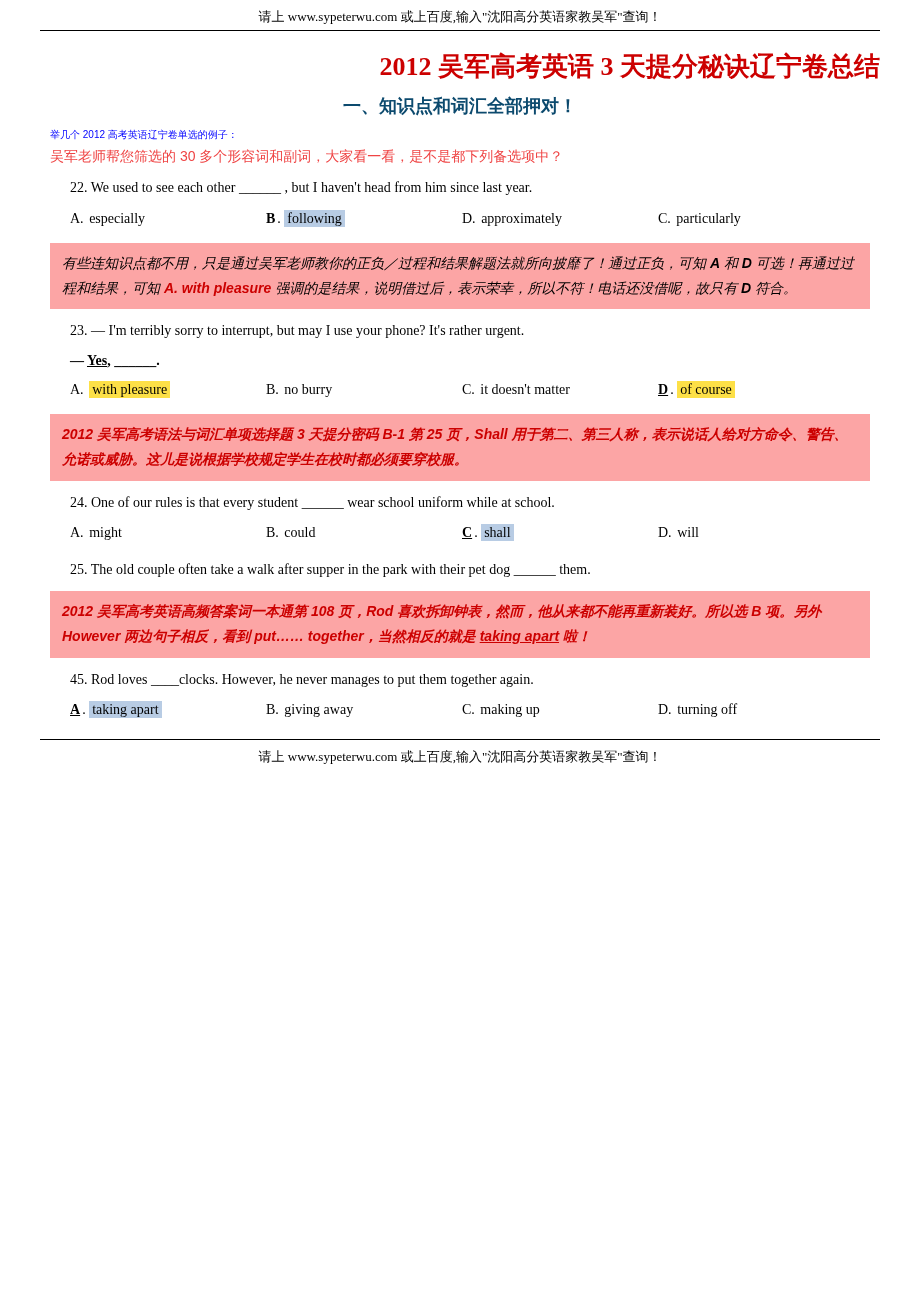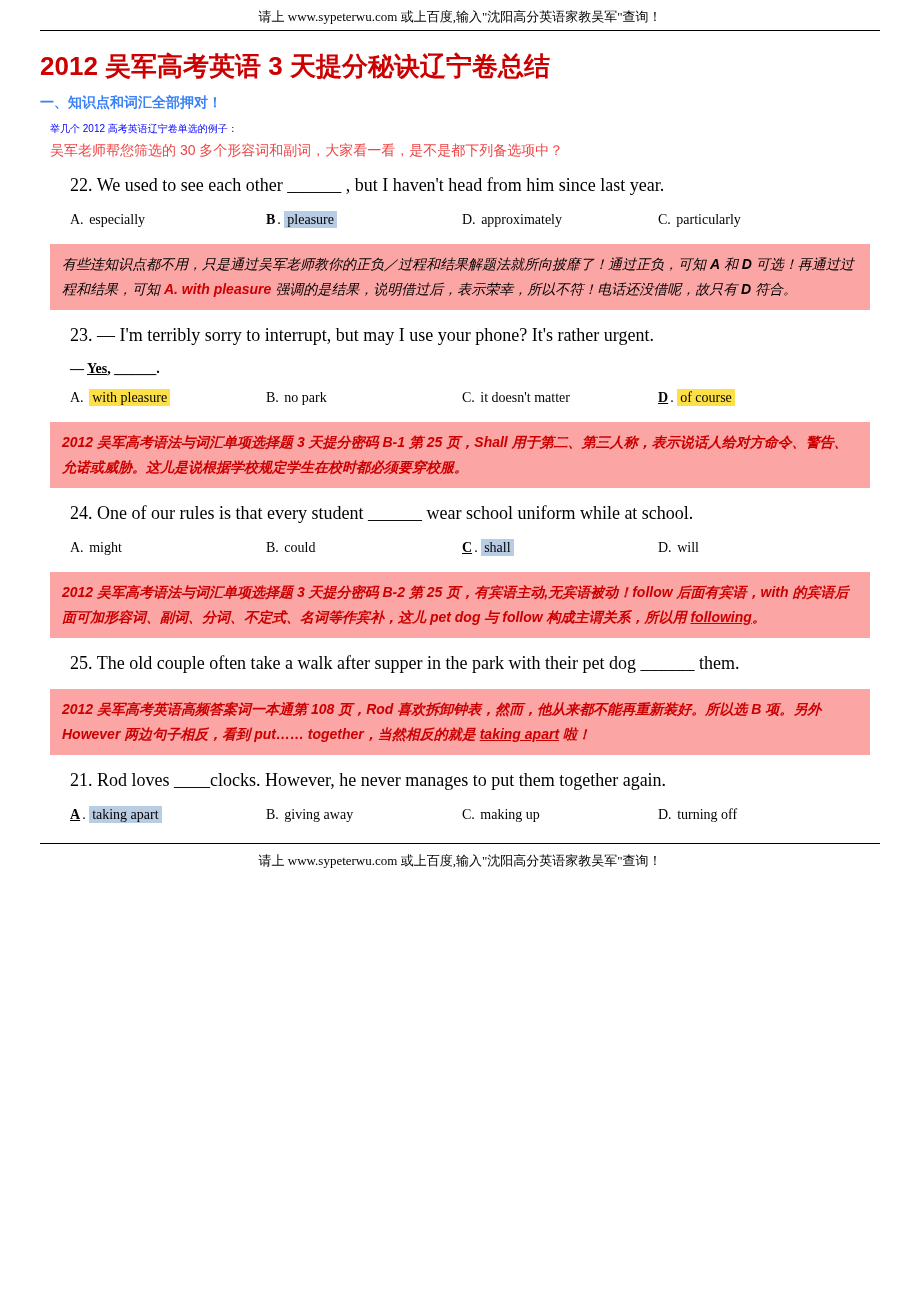--- a/index.html
+++ b/index.html
@@ -15,53 +15,53 @@
     .top-bar {
       text-align: center;
       font-size: 13px;
       color: #000;
       padding: 8px 0 4px 0;
       border-bottom: 1px solid #000;
       margin: 0 40px;
     }
     .top-bar a, .top-bar span { }
     .page-title {
-      text-align: left;
+      text-align: right;
       font-size: 26px;
       font-weight: bold;
       color: #c00;
       margin: 18px 40px 10px 40px;
-      font-family: Liberation Sans, sans-serif;
+      font-family: Liberation Serif, serif;
     }
     .section-title {
-      text-align: left;
-      font-size: 14px;
+      text-align: center;
+      font-size: 18px;
       font-weight: bold;
-      color: #3b82f6;
+      color: #0c4a6e;
       margin: 10px 40px 10px 40px;
       font-family: "Microsoft YaHei", "微软雅黑", sans-serif;
     }
     .content-area {
       margin: 0 50px;
     }
     .intro-line {
       color: #00f;
       font-size: 10px;
       margin: 6px 0;
       font-family: "Microsoft YaHei", "微软雅黑", sans-serif;
     }
     .intro-highlight {
       color: #ef4444;
       font-size: 14px;
       margin: 4px 0 10px 0;
       font-family: "Microsoft YaHei", "微软雅黑", sans-serif;
     }
     .question-text {
       margin: 8px 0 6px 20px;
-      font-size: 18px;
+      font-size: 14px;
       line-height: 1.7;
     }
     .options-row {
       display: flex;
       margin: 4px 20px 12px 20px;
       gap: 4px;
       font-size: 14px;
       line-height: 1.8;
     }
     .option {
@@ -120,21 +120,21 @@
   <div class="intro-highlight">吴军老师帮您筛选的 30 多个形容词和副词，大家看一看，是不是都下列备选项中？</div>
 
   <div class="question-text">22. We used to see each other ______ , but I haven't head from him since last year.</div>
   <div class="options-row">
     <div class="option">
       <span class="letter">A.</span>
       <span class="text"> especially</span>
     </div>
     <div class="option">
       <span class="letter bold">B</span><span>.</span>
-      <span class="text highlight-blue"> pleasure</span>
+      <span class="text highlight-blue"> following</span>
     </div>
     <div class="option">
       <span class="letter">D.</span>
       <span class="text"> approximately</span>
     </div>
     <div class="option">
       <span class="letter">C.</span>
       <span class="text"> particularly</span>
     </div>
   </div>
@@ -147,21 +147,21 @@
 
   <div class="question-text">23. — I'm terribly sorry to interrupt, but may I use your phone? It's rather urgent.</div>
   <div class="sub-answer">— <u>Yes</u>, ______.</div>
   <div class="options-row">
     <div class="option">
       <span class="letter">A.</span>
       <span class="text highlight-gray"> with pleasure</span>
     </div>
     <div class="option">
       <span class="letter">B.</span>
-      <span class="text">   no <span class="highlight-gray">park</span></span>
+      <span class="text">   no <span class="highlight-gray">burry</span></span>
     </div>
     <div class="option">
       <span class="letter">C.</span>
       <span class="text"> it doesn't matter</span>
     </div>
     <div class="option">
       <span class="letter bold"><u>D</u></span><span>.</span>
       <span class="text highlight-gray"> of course</span>
     </div>
   </div>
@@ -185,35 +185,30 @@
     <div class="option">
       <span class="letter bold"><u>C</u></span><span>.</span>
       <span class="text highlight-blue"> shall</span>
     </div>
     <div class="option">
       <span class="letter">D.</span>
       <span class="text"> will</span>
     </div>
   </div>
 
-  <div class="explanation-box">
-    <span>
-      <strong class="red">2012 吴军高考语法与词汇单项选择题 3 天提分密码 B-2 第 25 页，有宾语主动,无宾语被动！follow 后面有宾语，with 的宾语后面可加形容词、副词、分词、不定式、名词等作宾补，这儿 pet dog 与 follow 构成主谓关系，所以用 <u>following</u>。</strong>
-    </span>
-  </div>
 
   <div class="question-text">25. The old couple often take a walk after supper in the park with their pet dog ______ them.</div>
 
   <div class="explanation-box">
     <span>
       <strong class="red">2012 吴军高考英语高频答案词一本通第 108 页，Rod 喜欢拆卸钟表，然而，他从来都不能再重新装好。所以选 B 项。另外 However 两边句子相反，看到 put…… together，当然相反的就是 <u>taking apart</u> 啦！</strong>
     </span>
   </div>
 
-  <div class="question-text">21. Rod loves ____clocks. However, he never manages to put them together again.</div>
+  <div class="question-text">45. Rod loves ____clocks. However, he never manages to put them together again.</div>
   <div class="options-row">
     <div class="option">
       <span class="letter bold"><u>A</u></span><span>.</span>
       <span class="text highlight-blue"> taking apart</span>
     </div>
     <div class="option">
       <span class="letter">B.</span>
       <span class="text"> giving away</span>
     </div>
     <div class="option">

